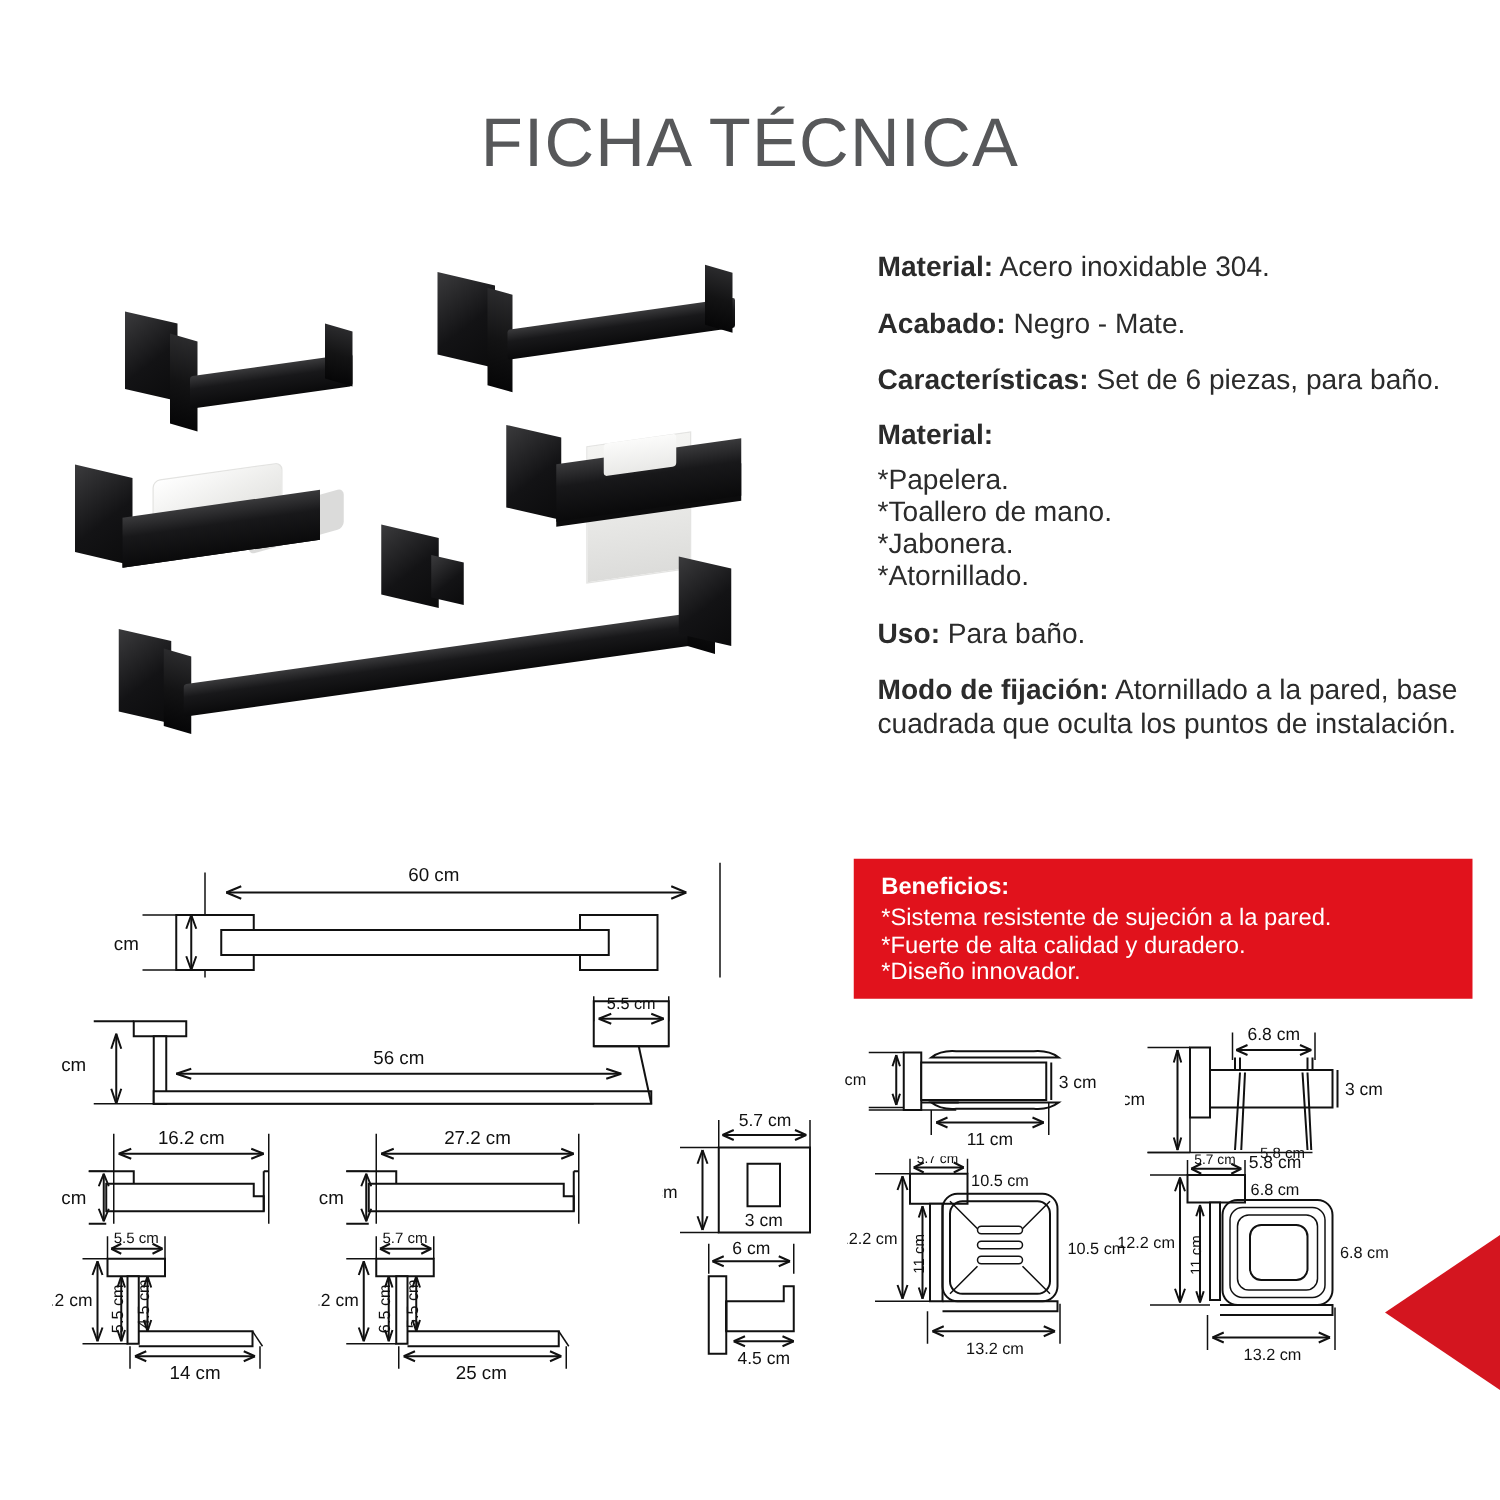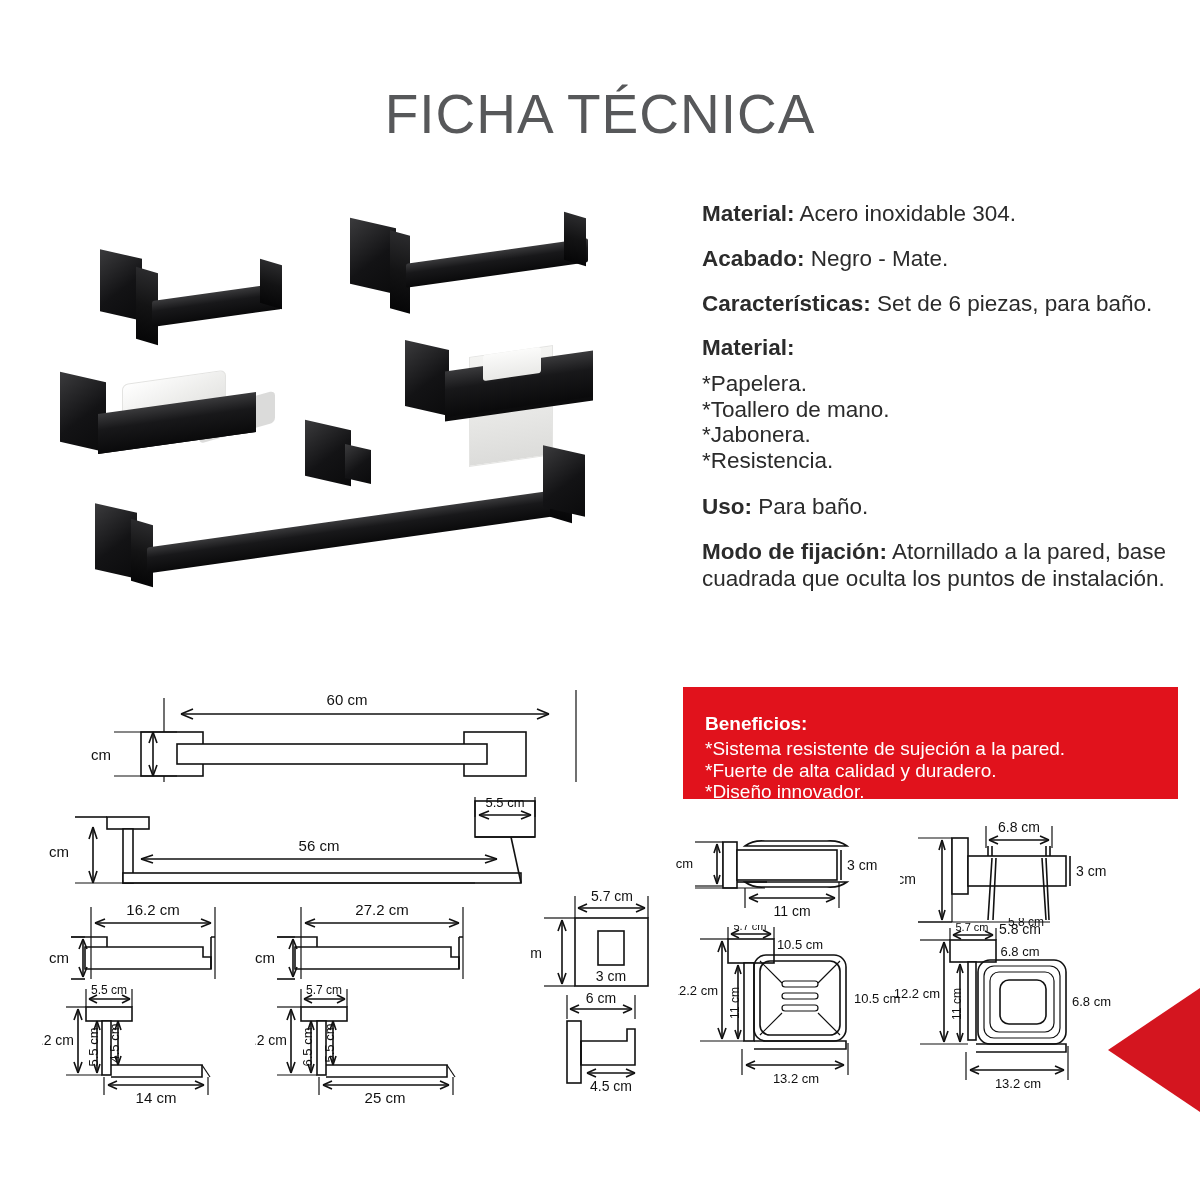--- a/index.html
+++ b/index.html
@@ -85,21 +85,21 @@
   
   .specs { position: absolute; left: 702px; top: 200px; width: 470px; color:#2b2b2b; }
   .spec-line { font-size: 22.5px; line-height: 27px; margin-bottom: 18px; }
   .spec-line b { font-weight: 700; }
   .incl-head { font-size: 22.5px; font-weight: 700; margin-bottom: 10px; }
   .incl-list { font-size: 22.5px; line-height: 25.5px; margin-bottom: 20px; }
 
   
   .benefits {
     position: absolute; left: 683px; top: 687px; width: 495px; height: 112px;
-    background: #e1121c; color: #fff; padding: 26px 0 0 22px;
+    background: #e1121c; color: #fff; padding: 12px 0 0 22px;
   }
   .benefits .bh { font-size: 19px; font-weight: 700; margin-bottom: 3px; }
   .benefits .bl { font-size: 19px; line-height: 21.5px; }
 
   
   .red-tri {
     position: absolute; right: 0; top: 988px;
     width: 0; height: 0;
     border-top: 62px solid transparent;
     border-bottom: 62px solid transparent;
@@ -175,21 +175,21 @@
       <b>Acabado:</b><span> Negro - Mate.</span>
     </div>
     <div class="spec-line">
       <b>Características:</b><span> Set de 6 piezas, para baño.</span>
     </div>
     <div class="incl-head">Material:</div>
     <div class="incl-list">
       <div>*Papelera.</div>
       <div>*Toallero de mano.</div>
       <div>*Jabonera.</div>
-      <div>*Resistencia.</div>
+      <div>*Atornillado.</div>
     </div>
     <div class="spec-line">
       <b>Uso:</b><span> Para baño.</span>
     </div>
     <div class="spec-line">
       <b>Modo de fijación:</b><span> Atornillado  a la pared, base cuadrada que oculta los puntos de instalación.</span>
     </div>
   </div>
 
   <div class="benefits">

